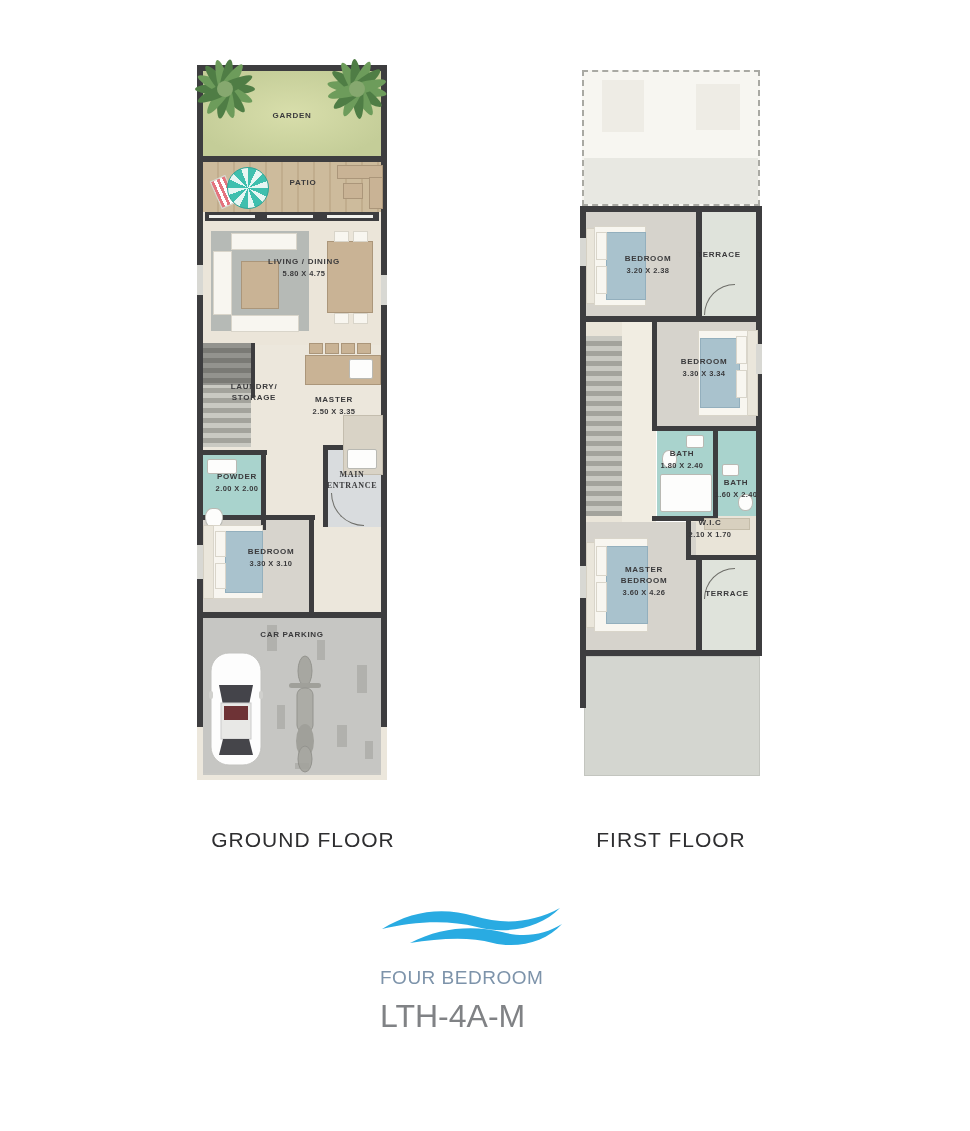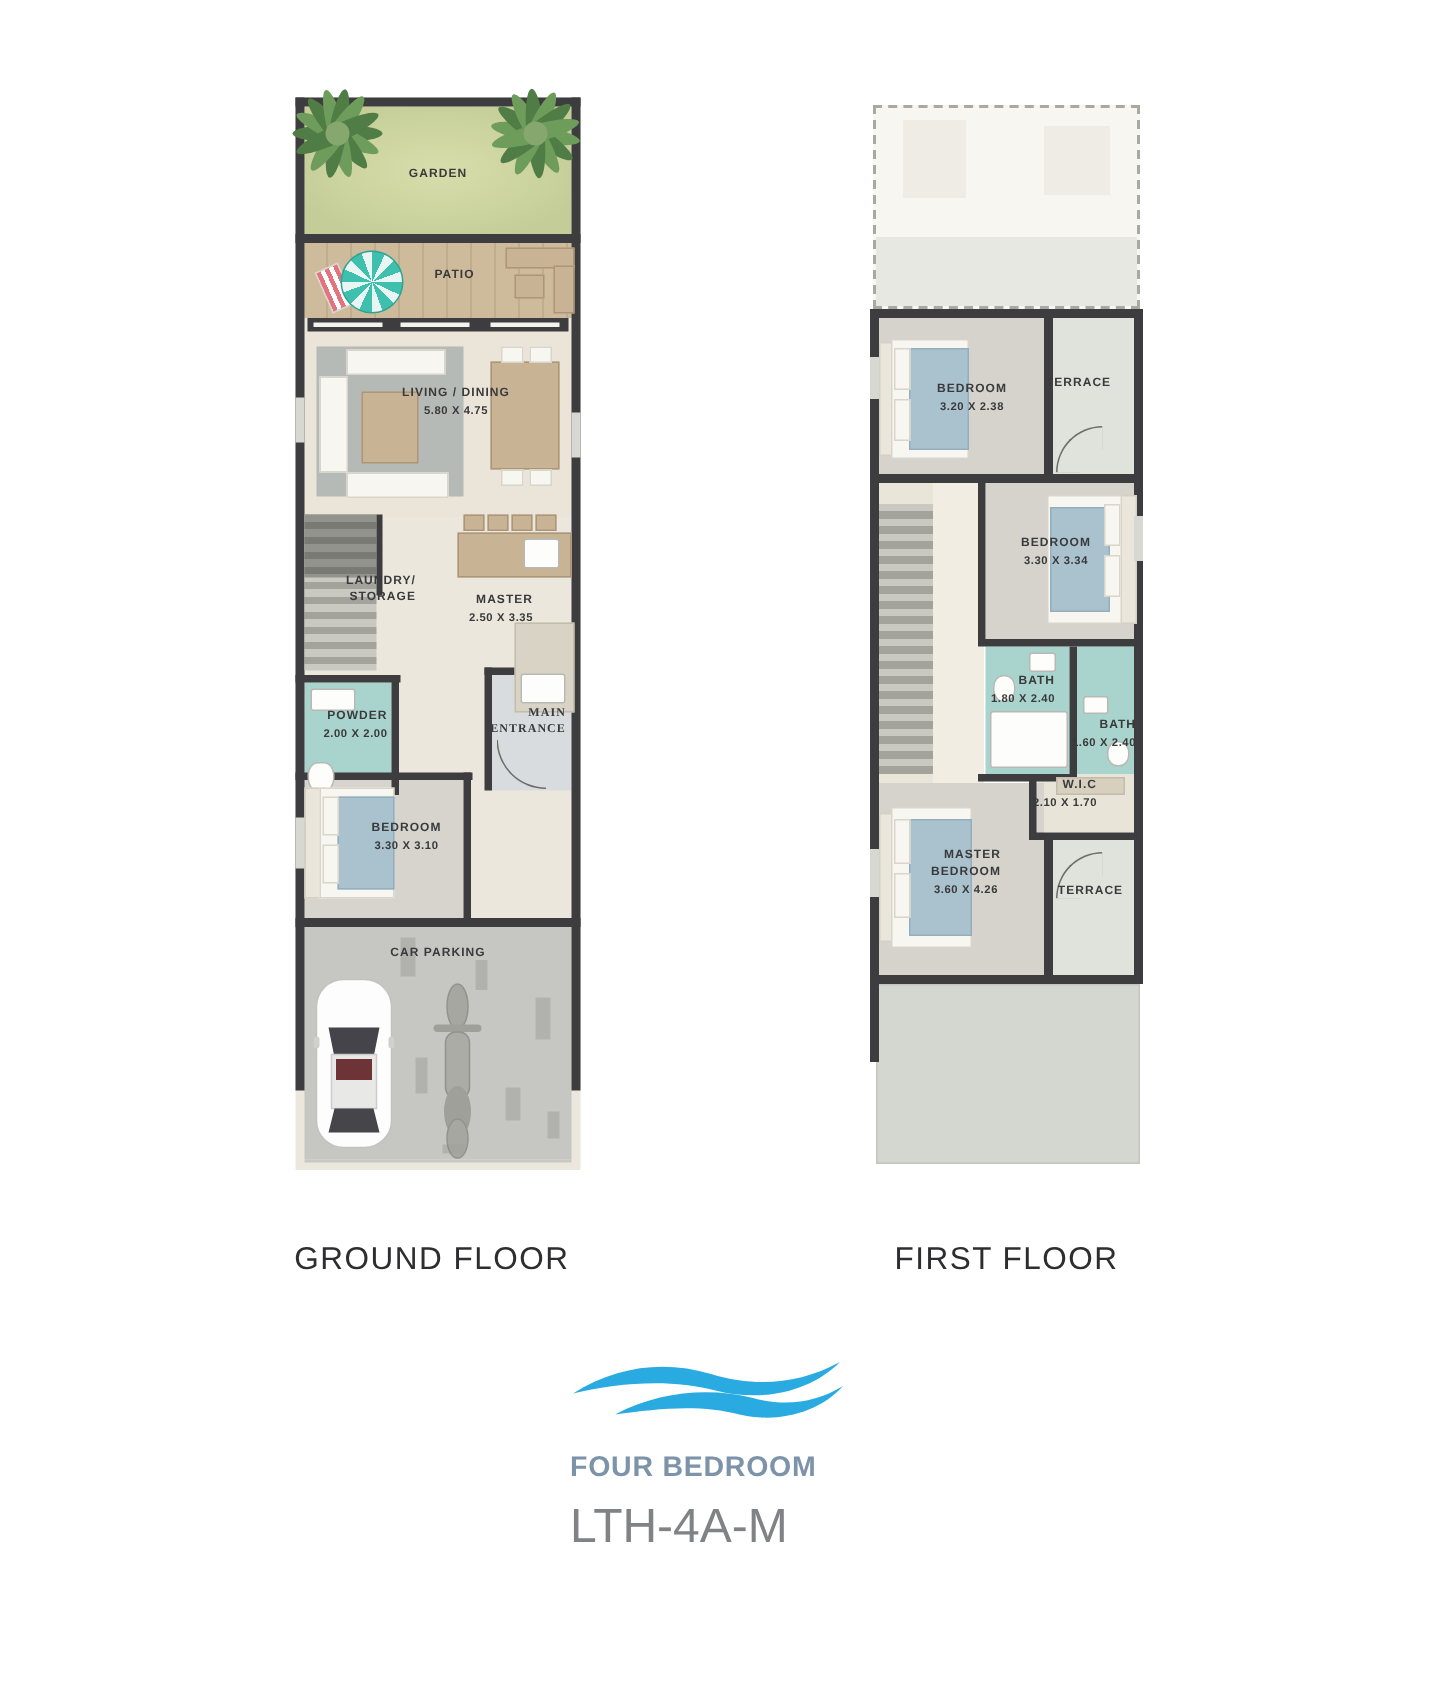--- a/index.html
+++ b/index.html
@@ -3,32 +3,32 @@
 <meta charset="utf-8">
 <style>
   html,body{margin:0;padding:0;background:#ffffff;}
   .page{position:relative;width:970px;height:1131px;background:#ffffff;overflow:hidden;
         font-family:"Liberation Sans",sans-serif;}
   .plan{position:absolute;background:#ece7dc;}
   .room{position:absolute;}
   .w{position:absolute;background:#3d3d3f;}
   .lightline{position:absolute;background:#c8c8c4;}
   .rl{position:absolute;transform:translateX(-50%);text-align:center;color:#3a3a3c;z-index:30;width:max-content;}
-  .rl .nm{display:block;font-weight:bold;font-size:8px;letter-spacing:.7px;line-height:1.35;white-space:pre-line;text-align:right;}
+  .rl .nm{display:block;font-weight:bold;font-size:8px;letter-spacing:.7px;line-height:1.35;white-space:pre-line;}
   .rl .dm{display:block;font-size:7.5px;letter-spacing:.4px;margin-top:1px;font-weight:bold;}
   .furn{position:absolute;}
   .white-f{background:#f8f6f0;border:1px solid #d9d5ca;}
   .wood-f{background:#c9b395;border:1px solid #ab967a;}
   .blanket{background:#a9c2cd;border:1px solid #93afbd;}
   .teal-fix{background:#fdfdfc;border:1px solid #b9b9b3;border-radius:2px;}
   .arc{position:absolute;border:1.5px solid #6d6d68;background:transparent;}
   .stairs{background:repeating-linear-gradient(180deg,#c9c9c2 0 5px,#a3a39c 5px 10px);}
   .floor-title{position:absolute;font-size:21px;letter-spacing:1px;color:#2e2e30;text-align:center;}
   .brand{position:absolute;left:380px;top:901px;}
-  .brand-category{color:#7d93aa;font-weight:bold;font-size:19px;letter-spacing:.5px;margin-top:14px;}
+  .brand-category{color:#7d93aa;font-weight:normal;font-size:19px;letter-spacing:.5px;margin-top:14px;}
   .brand-name{color:#a5b9d2;font-weight:bold;font-size:39px;letter-spacing:1px;line-height:1;margin-top:3px;}
   .brand-code{color:#808285;font-size:32px;margin-top:9px;}
   .umbrella{position:absolute;width:40px;height:40px;border-radius:50%;
             background:repeating-conic-gradient(#3fbfae 0 25deg,#e7f6f3 25deg 45deg);
             border:1px solid #2fa496;z-index:20;}
   .towel{position:absolute;width:15px;height:28px;background:repeating-linear-gradient(90deg,#e4737e 0 3px,#ffffff 3px 6px);transform:rotate(-24deg);z-index:19;border:1px solid #d8d8d3;}
   .pav{position:absolute;background:#b1b1ad;}
   .window-gap{position:absolute;background:#d8d8d3;z-index:6;}
 </style>
 </head>
@@ -288,21 +288,21 @@
     <div class="rl" style="left:64px;top:497px;">
       <span class="nm">MASTER
 BEDROOM</span>
       <span class="dm">3.60 X 4.26</span>
     </div>
     <div class="rl" style="left:147px;top:521px;">
       <span class="nm">TERRACE</span>
     </div>
   </div>
 
-  <div class="floor-title" style="left:193px;top:828px;width:190px;">GROUND FLOOR</div>
+  <div class="floor-title" style="left:208px;top:828px;width:190px;">GROUND FLOOR</div>
   <div class="floor-title" style="left:580px;top:828px;width:182px;">FIRST FLOOR</div>
 
   <div class="brand">
     <svg width="185" height="48" viewBox="0 0 185 48">
       <path d="M2,28 C32,9 64,6 94,15 C124,24 152,22 180,7 C160,27 128,34 97,26 C66,18 32,21 2,28 Z" fill="#29abe2"></path>
       <path d="M30,42 C60,26 94,24 122,31 C144,37 164,34 182,23 C166,41 138,48 113,42 C87,35 58,38 30,42 Z" fill="#29abe2"></path>
     </svg>
     <div class="brand-category">FOUR BEDROOM</div>
     <div class="brand-code">LTH-4A-M</div>
   </div>

